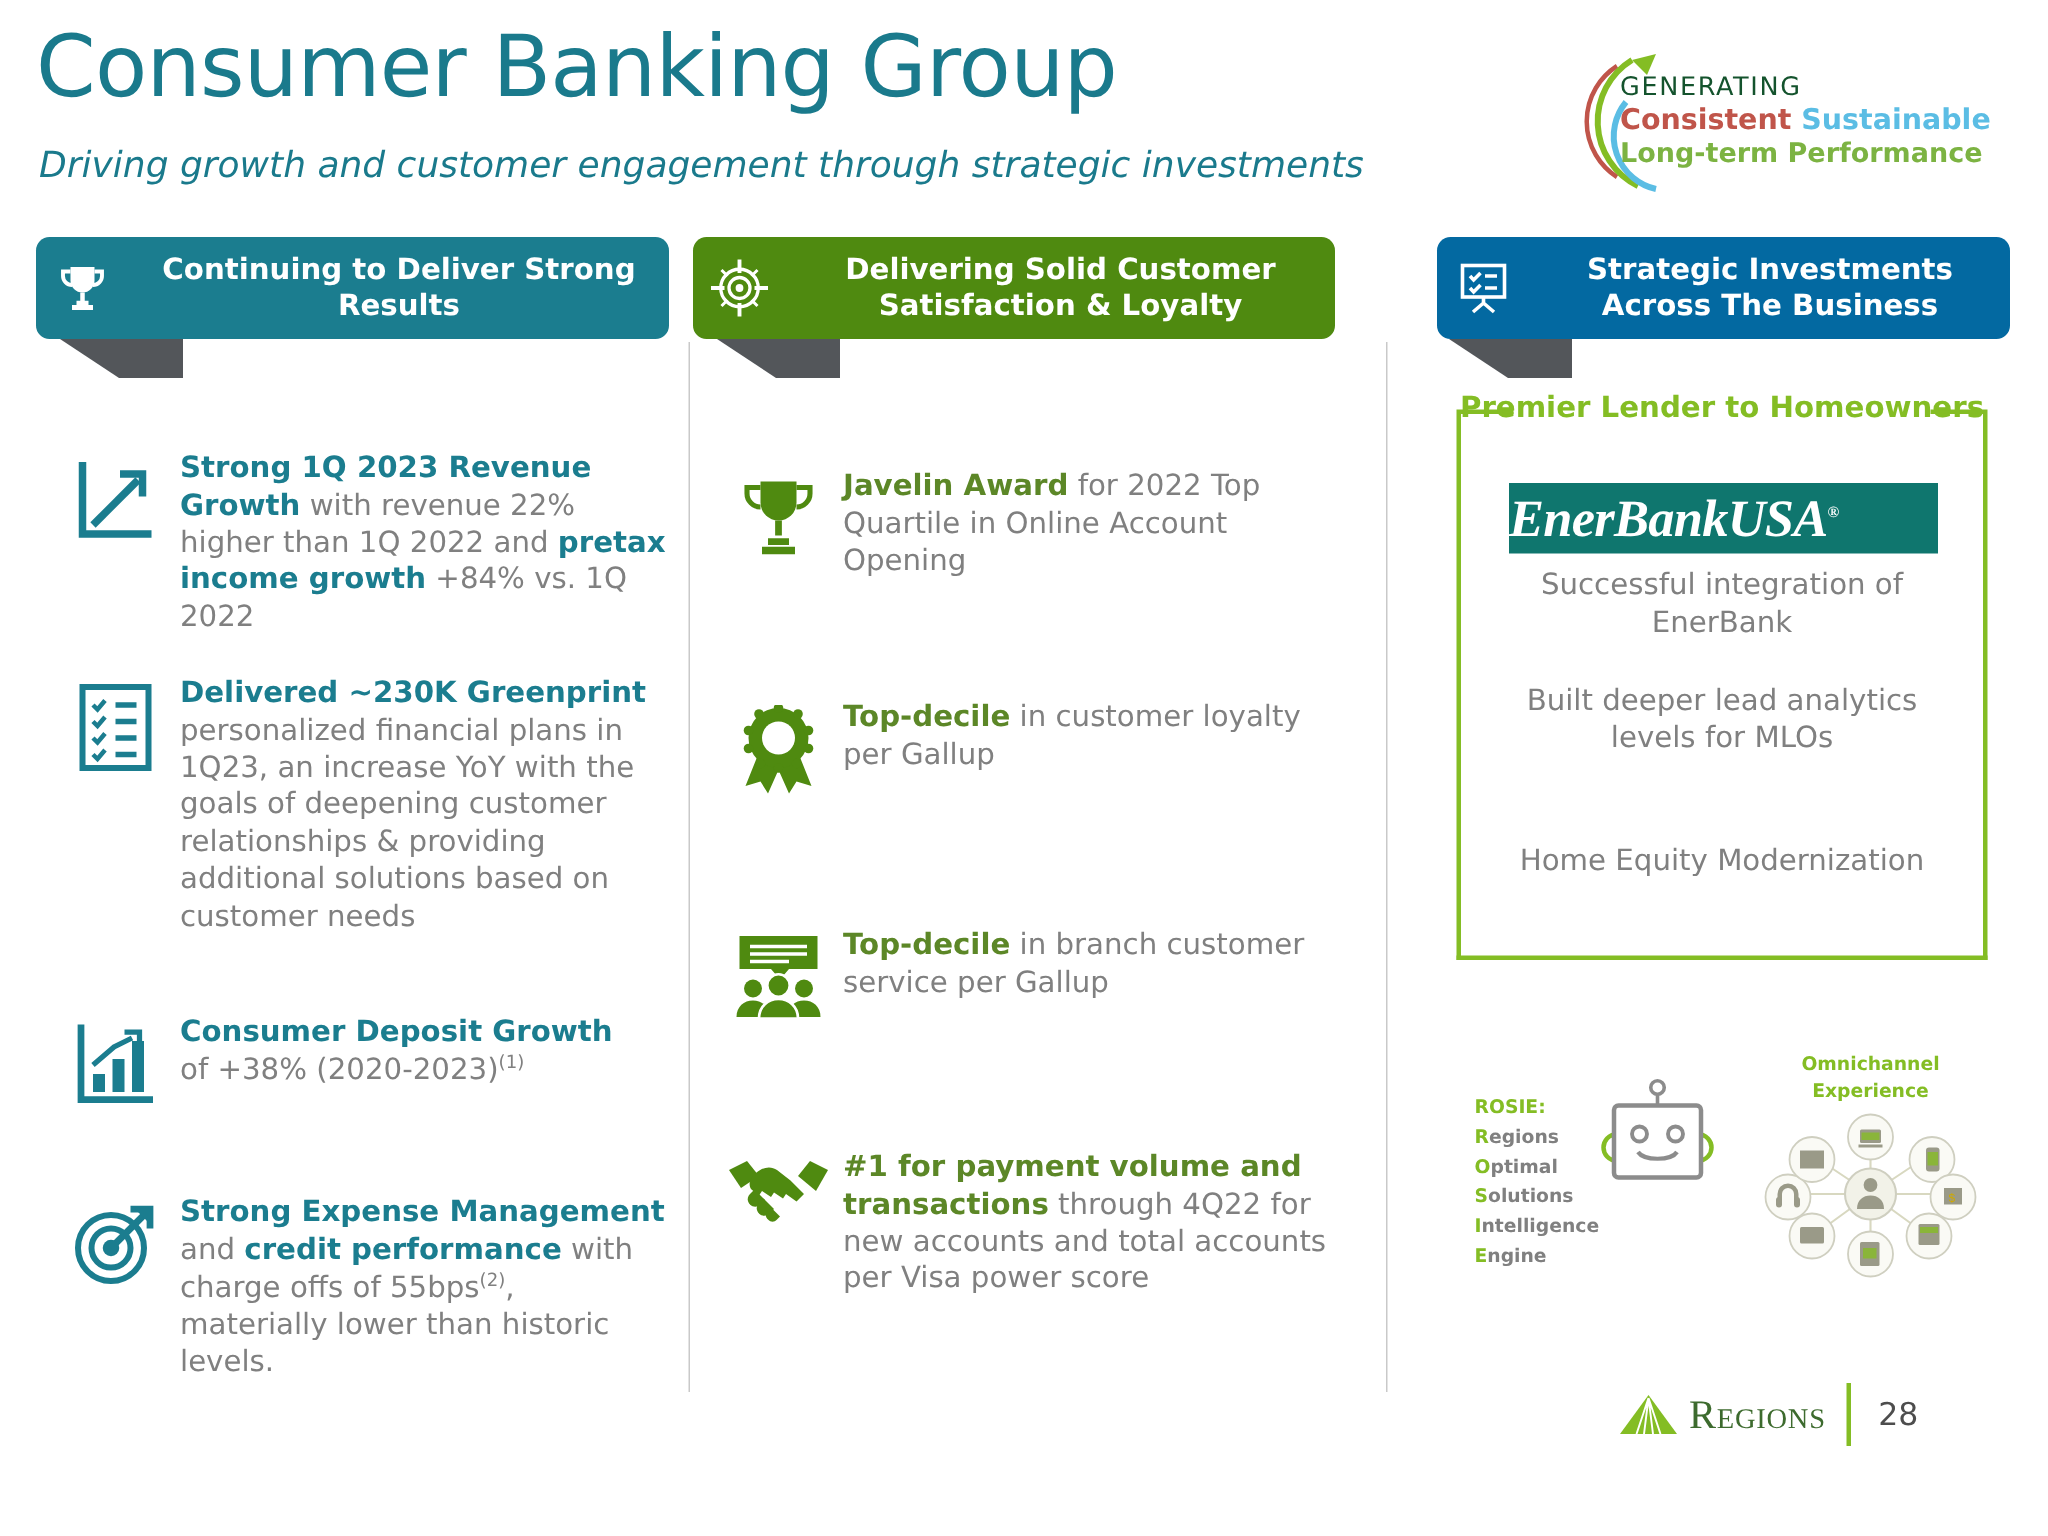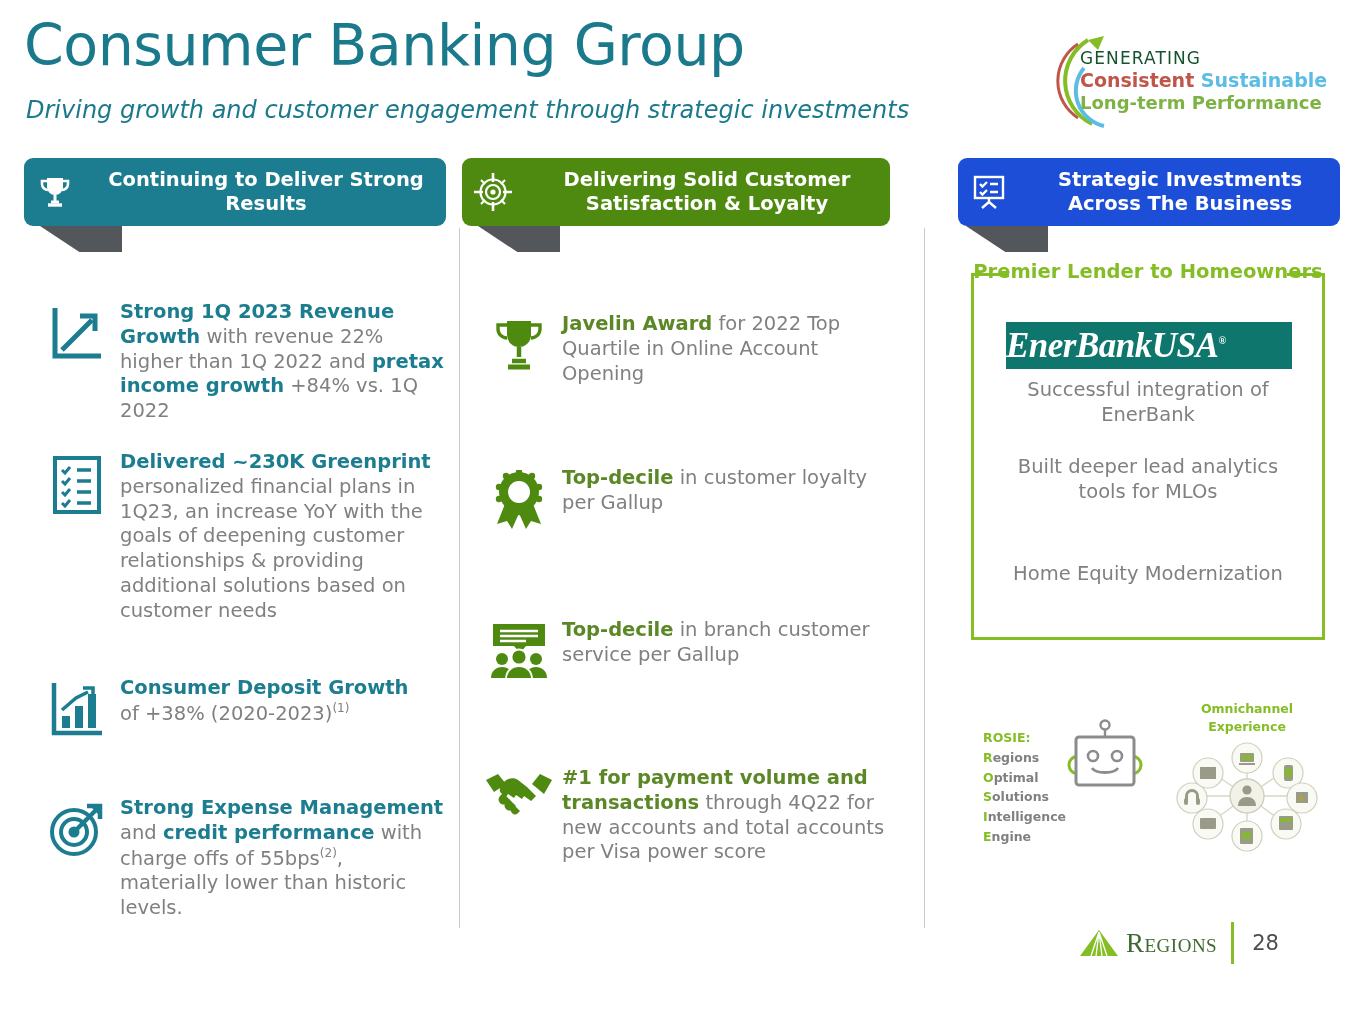--- a/index.html
+++ b/index.html
@@ -46,21 +46,21 @@
     line-height: 1.25; 
     font-family: "DejaVu Sans", sans-serif;
   }
   .banner-tail {
     position: absolute; width: 82px; height: 26px; background: #53565a;
   }
   .b1 { left: 24px; top: 158px; width: 422px; background: #1b7d8f; }
   .b1t { left: 40px; top: 226px; clip-path: polygon(0 0, 100% 0, 100% 100%, 48% 100%); }
   .b2 { left: 462px; top: 158px; width: 428px; background: #4f8a10; }
   .b2t { left: 478px; top: 226px; clip-path: polygon(0 0, 100% 0, 100% 100%, 48% 100%); }
-  .b3 { left: 958px; top: 158px; width: 382px; background: #1d4ed8; }
+  .b3 { left: 958px; top: 158px; width: 382px; background: #0369a1; }
   .b3t { left: 966px; top: 226px; clip-path: polygon(0 0, 100% 0, 100% 100%, 48% 100%); }
 
   
   .vdiv { position: absolute; width: 1px; background: #c9c9c9; top: 228px; height: 700px; }
   .vdiv.d1 { left: 459px; }
   .vdiv.d2 { left: 924px; }
   .bullet { position: absolute; display: flex; align-items: flex-start; }
   .bullet .ic { flex: 0 0 86px; display: flex; justify-content: center; align-items: flex-start; padding-top: 4px;}
   .btxt {
     font-size: 19.5px; line-height: 1.27; color: #808080;
@@ -338,21 +338,21 @@
   </div>
 
   <div class="bracket"></div>
   <div class="c3-head">Premier Lender to Homeowners</div>
 
   <div class="enerbank">
     <span class="eb"><span>EnerBankUSA</span><sup>®</sup></span>
   </div>
 
   <div class="c3-line c3l1">Successful integration of EnerBank</div>
-  <div class="c3-line c3l2">Built deeper lead analytics tools for MLOs</div>
+  <div class="c3-line c3l2">Built deeper lead analytics levels for MLOs</div>
   <div class="c3-line c3l3">Home Equity Modernization</div>
 
   <div class="rosie">
     <div class="rtitle">ROSIE:</div>
     <div class="rline"><span class="cap">R</span><span>egions</span></div>
     <div class="rline"><span class="cap">O</span><span>ptimal</span></div>
     <div class="rline"><span class="cap">S</span><span>olutions</span></div>
     <div class="rline"><span class="cap">I</span><span>ntelligence</span></div>
     <div class="rline"><span class="cap">E</span><span>ngine</span></div>
   </div>

